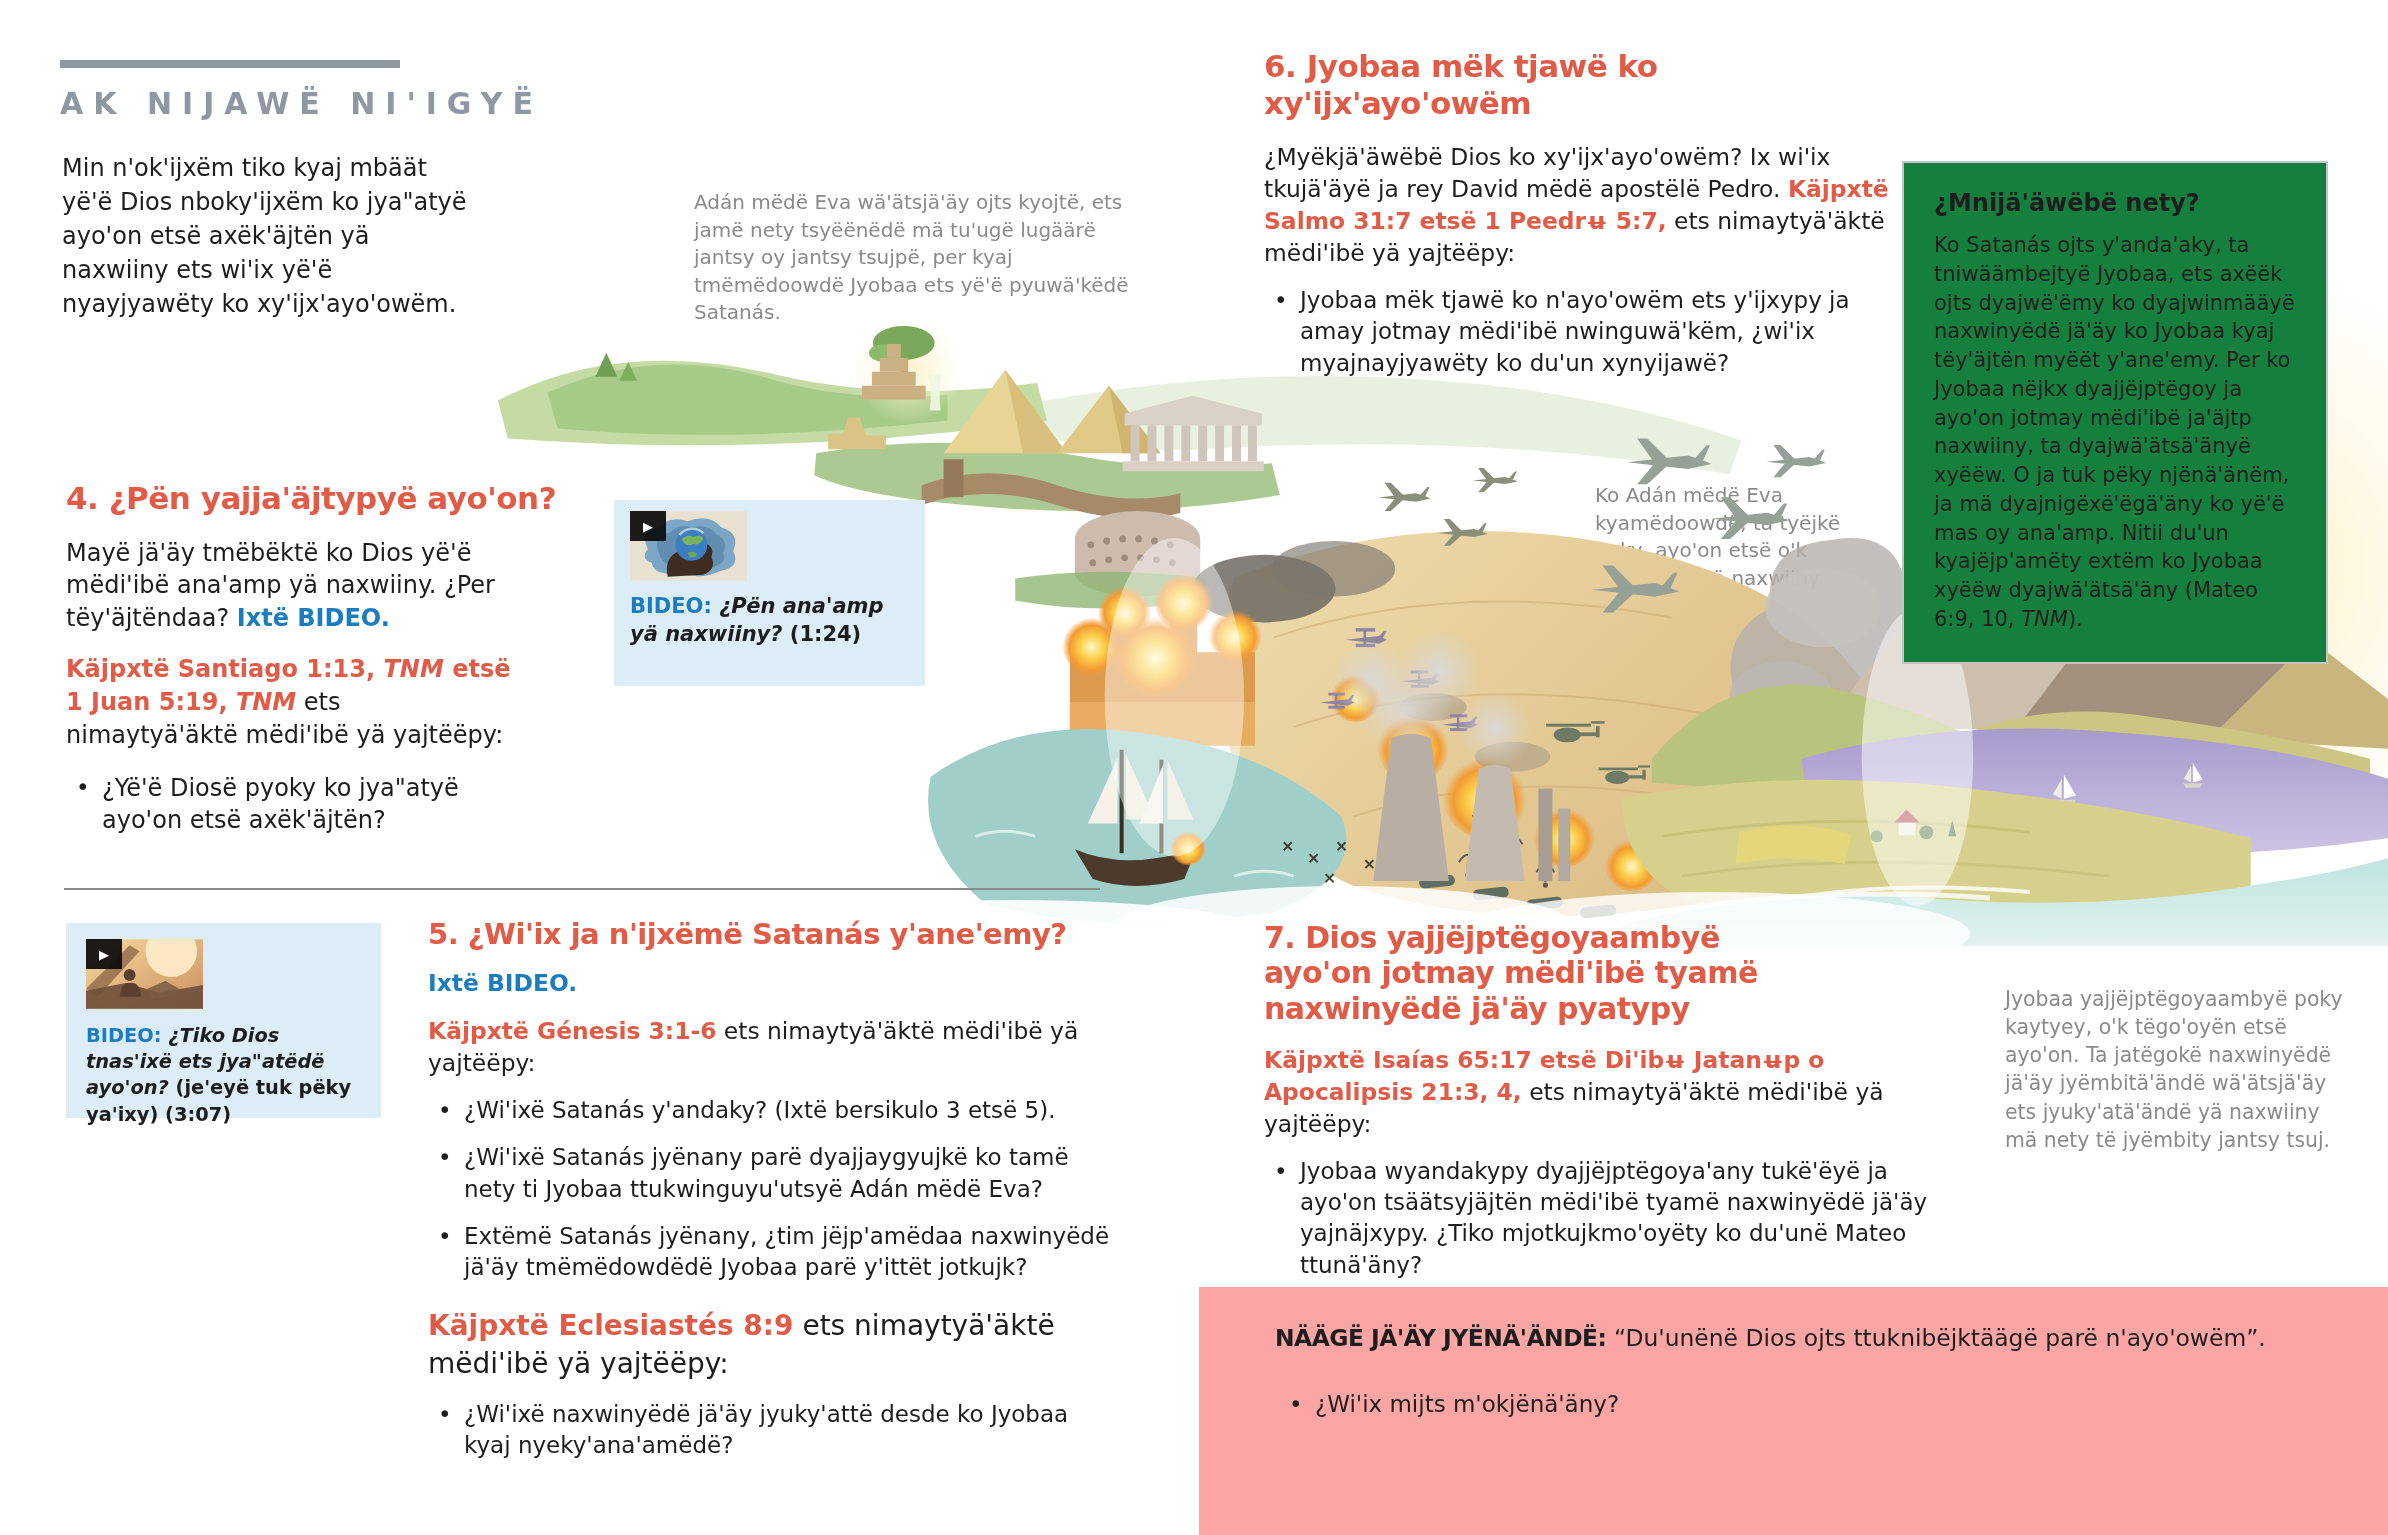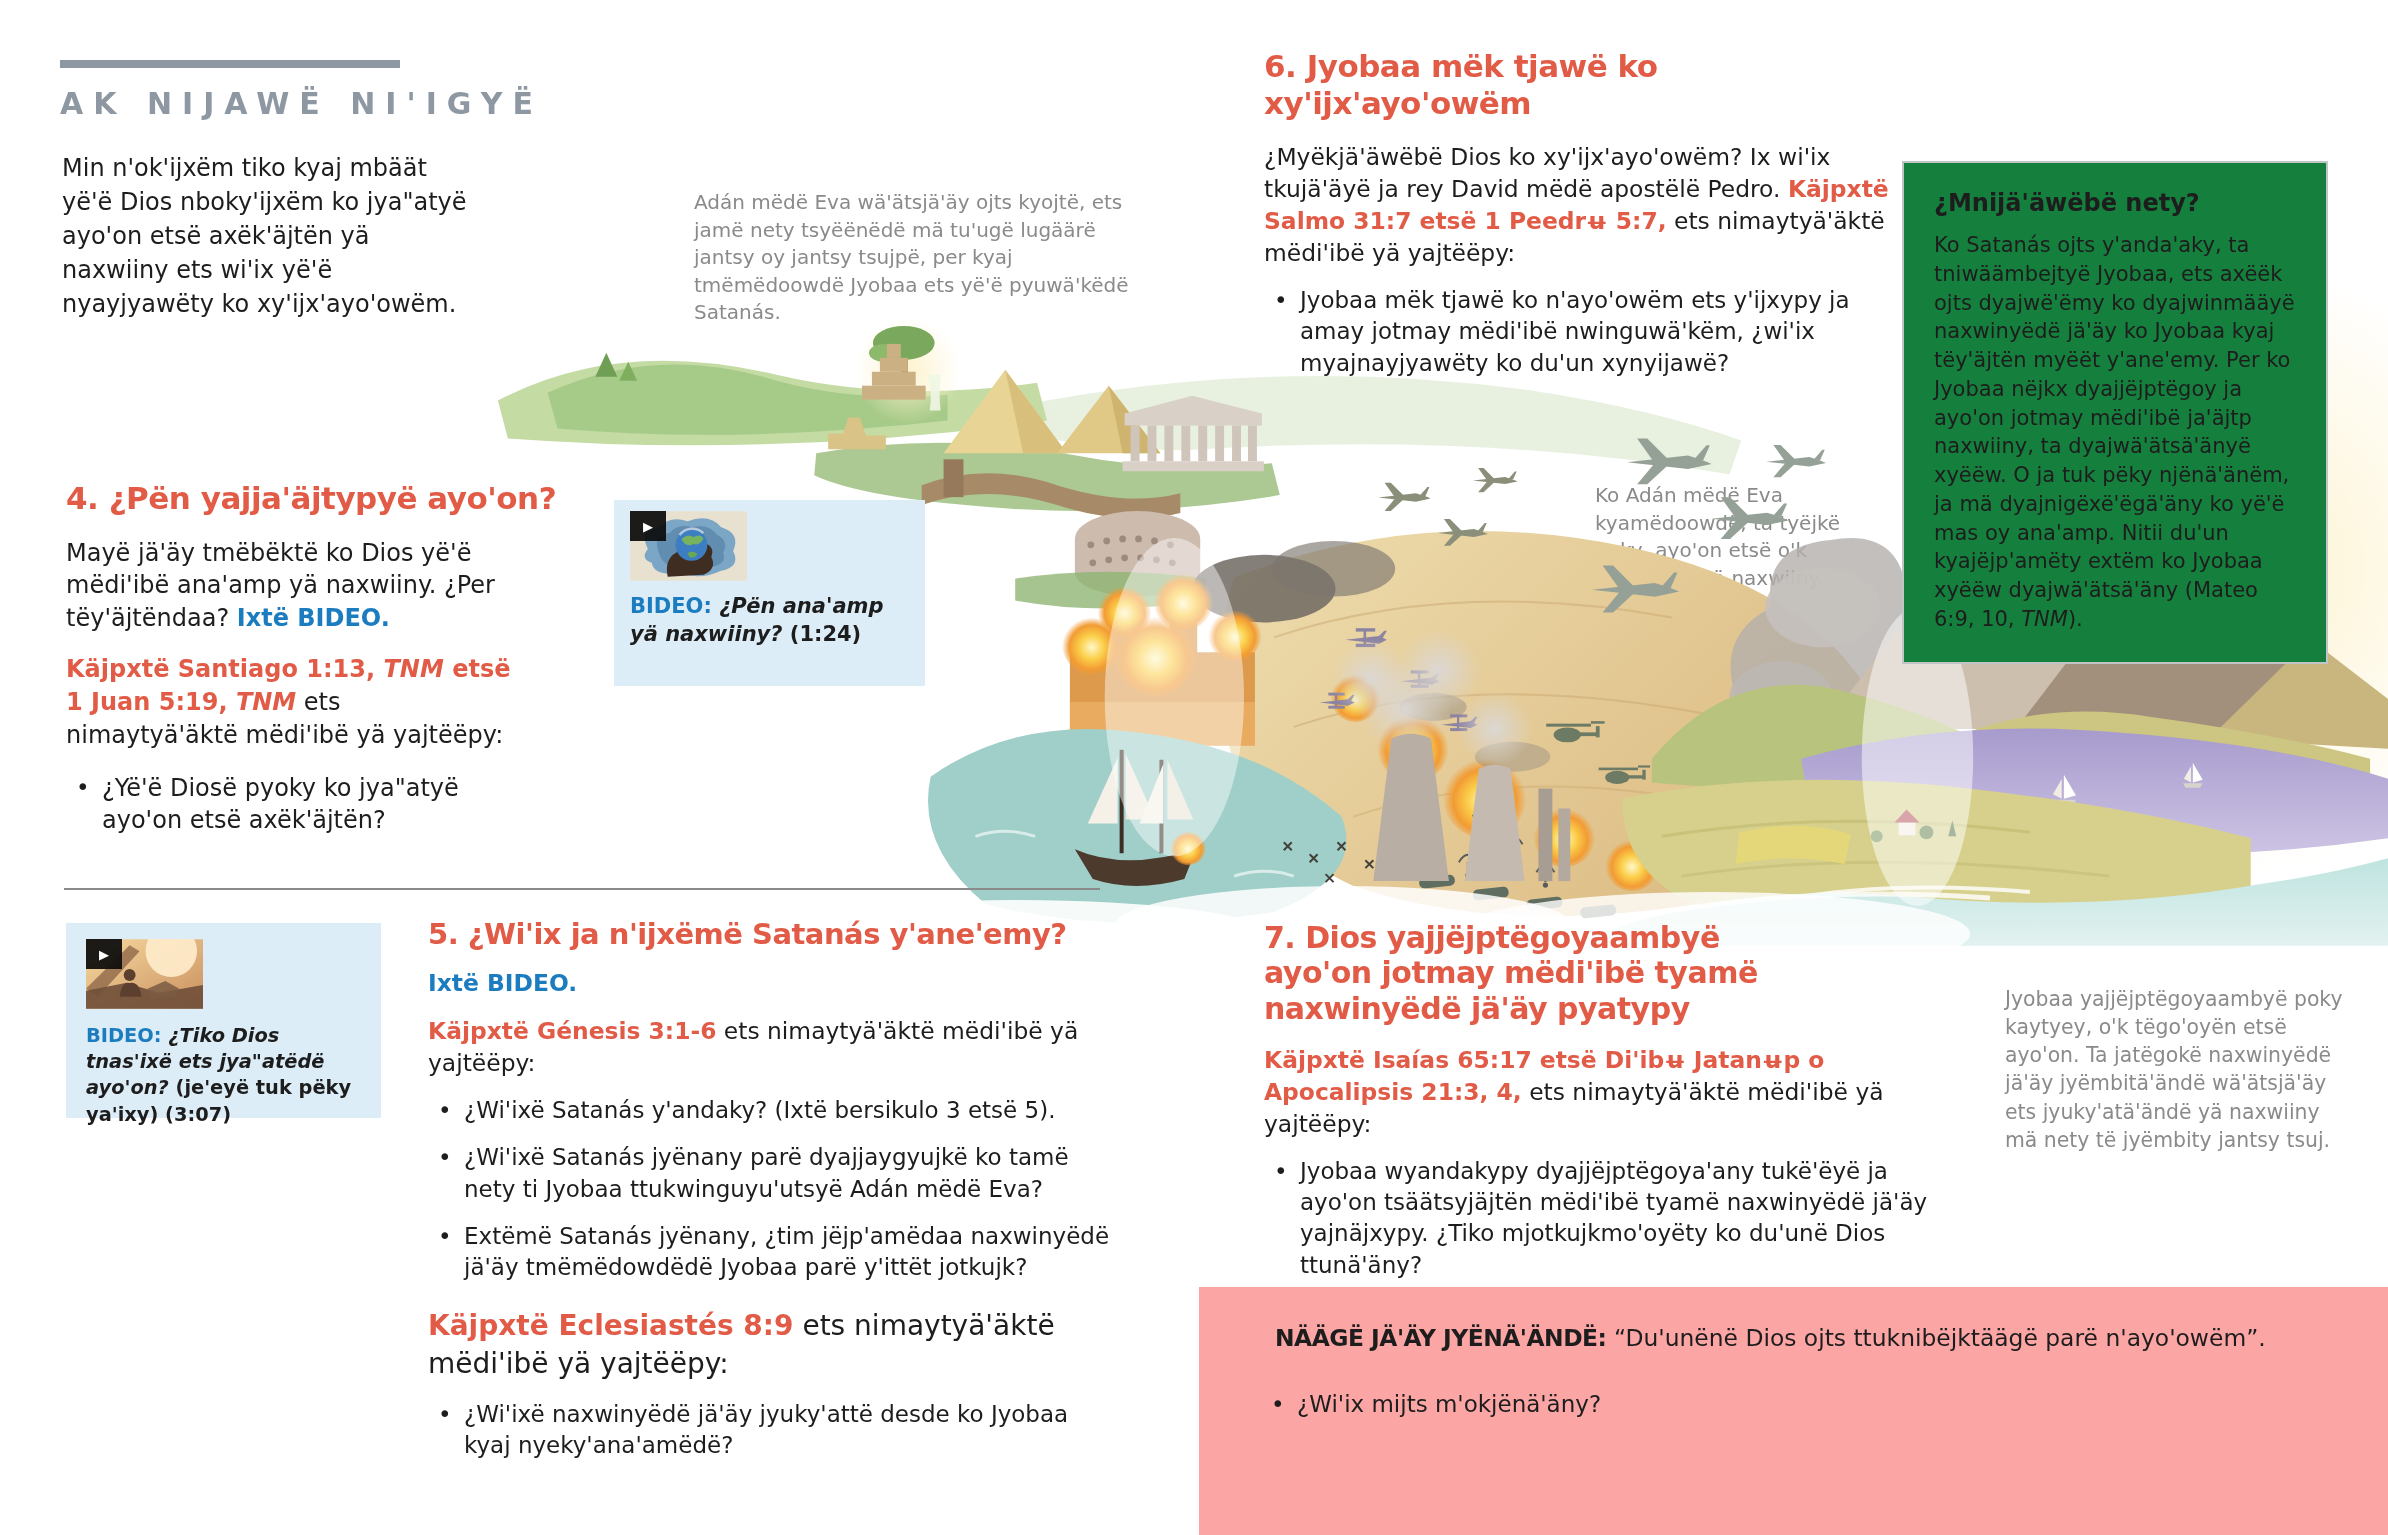--- a/index.html
+++ b/index.html
@@ -34,21 +34,21 @@
   .video-label{position:absolute;margin:0;line-height:1.35;}
   .v-label{color:#1b7cc0;font-weight:bold;}
   .v-title{font-weight:bold;font-style:italic;}
   .v-dur{font-weight:bold;}
   
   .divider{position:absolute;left:64px;top:888px;width:1036px;height:2px;background:#8a8a8a;z-index:2;}
   
   .footer-box{position:absolute;left:1199px;top:1287px;width:1189px;height:249px;background:#fca5a5;z-index:2;}
   .footer-line{position:absolute;left:76px;top:36px;width:1075px;margin:0;font-size:23.4px;line-height:1.35;}
   .f-label{font-weight:bold;letter-spacing:-0.5px;}
-  .footer-box .bullet{position:absolute;left:62px;top:86px;width:896px;}
+  .footer-box .bullet{position:absolute;left:80px;top:86px;width:896px;}
   .illustration{position:absolute;left:478px;top:279px;z-index:1;}
 </style>
 </head>
 <body>
 
 <div class="page">
 
   <svg class="illustration" width="1910" height="667" viewBox="0 0 1920 670">
     <defs>
       <radialGradient id="gFire" cx=".5" cy=".55" r=".5">
@@ -411,21 +411,21 @@
     <div class="bullet" style="width:647px;"><span>¿Wi'ixë Satanás y'andaky? (Ixtë bersikulo 3 etsë 5).</span></div>
     <div class="bullet" style="width:637px;"><span>¿Wi'ixë Satanás jyënany parë dyajjaygyujkë ko tamë nety ti Jyobaa ttukwinguyu'utsyë Adán mëdë Eva?</span></div>
     <div class="bullet" style="width:647px;"><span>Extëmë Satanás jyënany, ¿tim jëjp'amëdaa naxwinyëdë jä'äy tmëmëdowdëdë Jyobaa parë y'ittët jotkujk?</span></div>
     <p style="width:687px;font-size:28px;margin-top:24px;"><span class="ref">Käjpxtë Eclesiastés 8:9</span><span> ets nimaytyä'äktë mëdi'ibë yä yajtëëpy:</span></p>
     <div class="bullet" style="width:637px;"><span>¿Wi'ixë naxwinyëdë jä'äy jyuky'attë desde ko Jyobaa kyaj nyeky'ana'amëdë?</span></div>
   </div>
 
   <div class="sec" style="left:1264px;top:920px;width:726px;">
     <h2 style="font-size:30px;width:547px;margin-bottom:18px;">7. Dios yajjëjptëgoyaambyë ayo'on jotmay mëdi'ibë tyamë naxwinyëdë jä'äy pyatypy</h2>
     <p style="width:716px;font-size:23.4px;"><span class="ref">Käjpxtë Isaías 65:17 etsë Di'ibʉ Jatanʉp o Apocalipsis 21:3, 4,</span><span> ets nimaytyä'äktë mëdi'ibë yä yajtëëpy:</span></p>
-    <div class="bullet" style="width:657px;"><span>Jyobaa wyandakypy dyajjëjptëgoya'any tukë'ëyë ja ayo'on tsäätsyjäjtën mëdi'ibë tyamë naxwinyëdë jä'äy yajnäjxypy. ¿Tiko mjotkujkmo'oyëty ko du'unë Dios ttunä'äny?</span></div>
+    <div class="bullet" style="width:657px;"><span>Jyobaa wyandakypy dyajjëjptëgoya'any tukë'ëyë ja ayo'on tsäätsyjäjtën mëdi'ibë tyamë naxwinyëdë jä'äy yajnäjxypy. ¿Tiko mjotkujkmo'oyëty ko du'unë Mateo ttunä'äny?</span></div>
   </div>
 
   <div class="footer-box">
     <p class="footer-line"><span class="f-label">NÄÄGË JÄ'ÄY JYËNÄ'ÄNDË: </span><span>“Du'unënë Dios ojts ttuknibëjktäägë parë n'ayo'owëm”.</span></p>
     <div class="bullet"><span>¿Wi'ix mijts m'okjënä'äny?</span></div>
   </div>
 
 </div>
 
 

